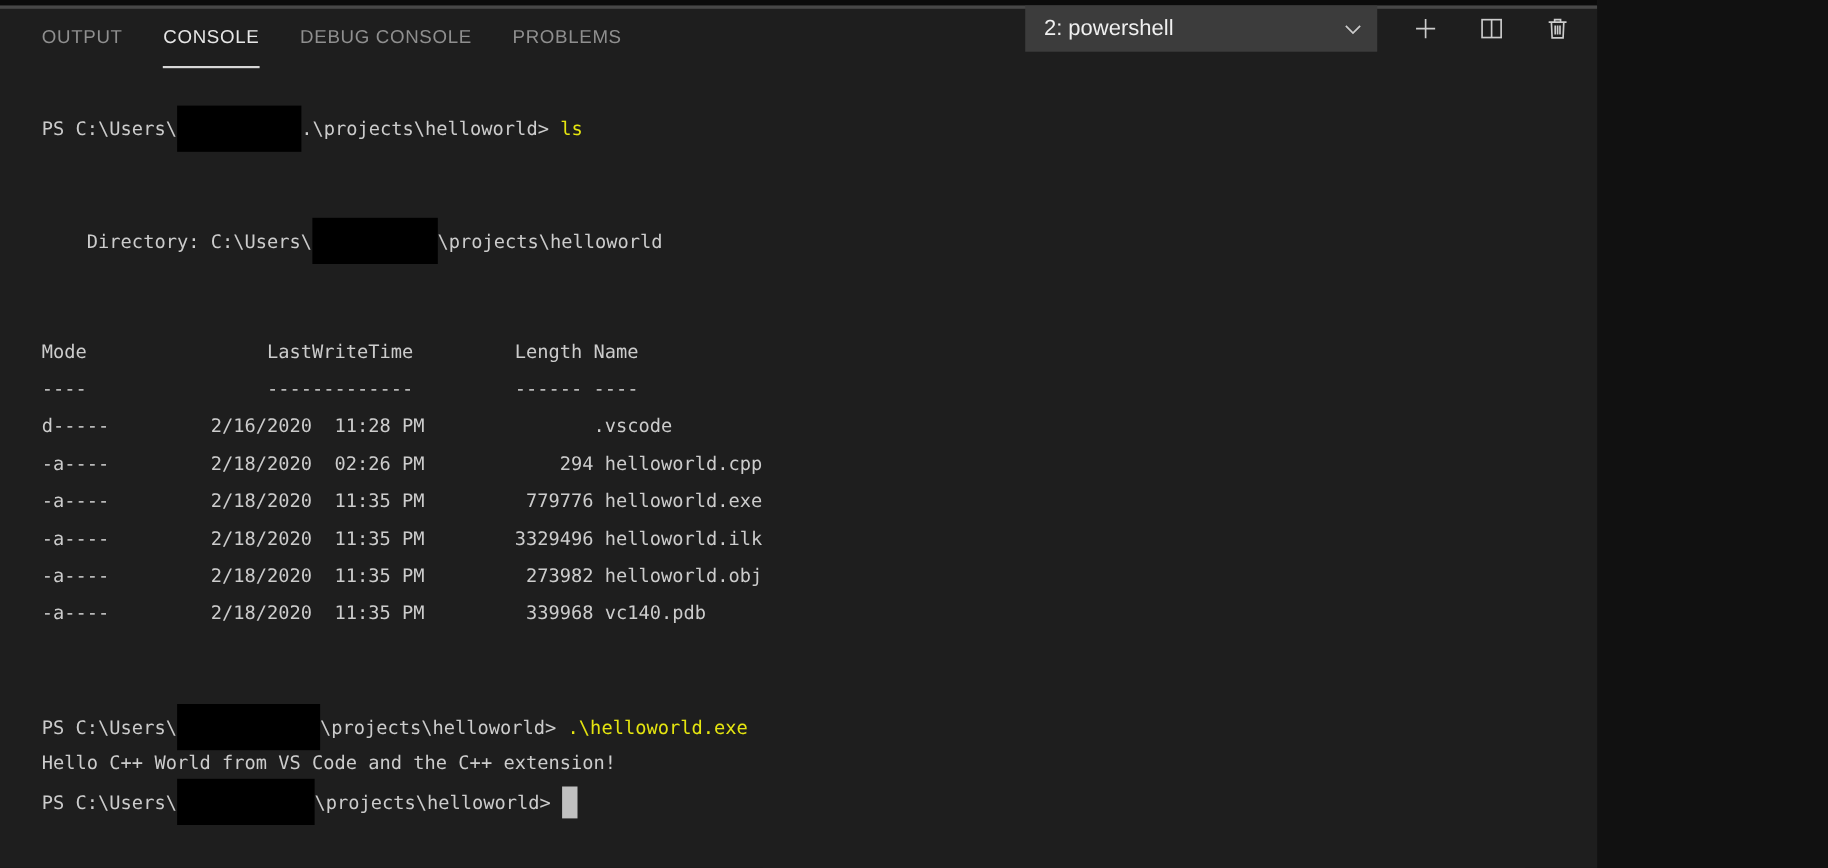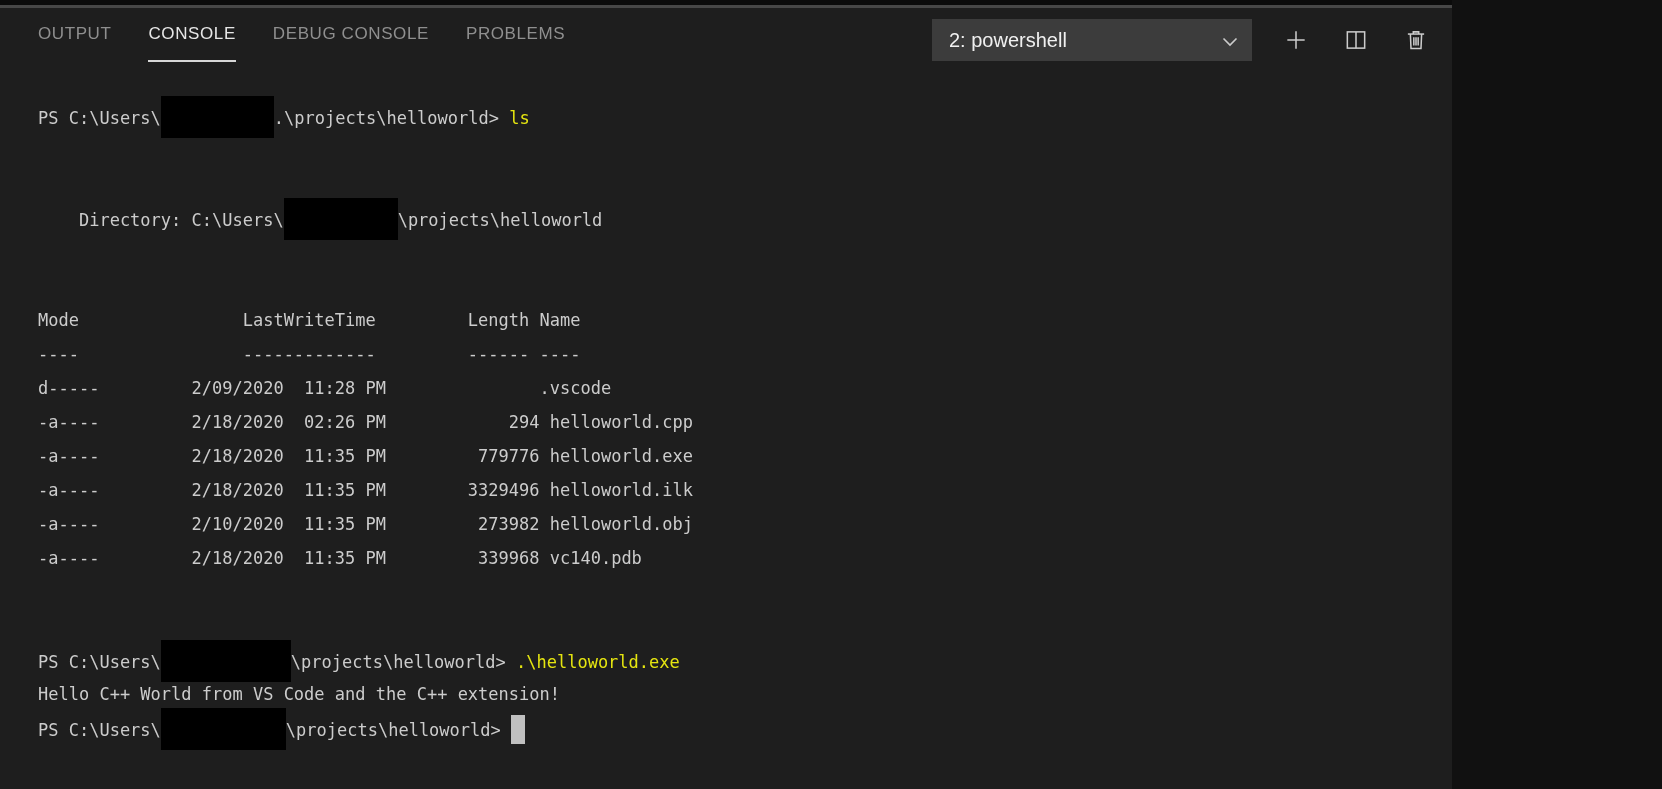--- a/index.html
+++ b/index.html
@@ -12,21 +12,21 @@
   .panel-border { position:absolute; left:0; top:5px; width:100%; height:3px; background:var(--panel_border,#474747); }
 
   
   .tabs { position:absolute; left:38px; top:24px; display:flex; gap:37px; }
   .tab {
     font-size:17px; letter-spacing:0.6px; line-height:20px;
     color:var(--tab_inactive,#8f8f8f); padding-bottom:16px; cursor:default; white-space:nowrap;
   }
   .tab.active { color:var(--tab_active,#e7e7e7); border-bottom:2px solid var(--tab_underline,#d7d7d7); }
 
-  .controls { position:absolute; left:932px; top:19px; display:flex; align-items:center; }
+  .controls { position:absolute; left:932px; top:5px; display:flex; align-items:center; }
   .picker {
     width:320px; height:42px; box-sizing:border-box;
     background:var(--dropdown_bg,#3c3c3c); color:var(--dropdown_fg,#f0f0f0);
     font-size:20px; display:flex; align-items:center; justify-content:space-between;
     padding:0 14px 0 17px; cursor:default;
   }
   .actions { display:flex; gap:32px; margin-left:30px; }
   .icon-btn {
     width:28px; height:28px; display:flex; align-items:center; justify-content:center;
     background:none; border:none; padding:0; color:var(--icon_fg,#cccccc); cursor:default;
@@ -119,25 +119,25 @@
 
   <div class="terminal">
       <div class="tline"><span>PS C:\Users\</span><span class="redact" style="width: 113px;"></span><span>.\projects\helloworld&gt; </span><span class="cmd">ls</span></div>
       <div class="tline"></div>
       <div class="tline"></div>
       <div class="tline"><span>    Directory: C:\Users\</span><span class="redact" style="width: 114px;"></span><span>\projects\helloworld</span></div>
       <div class="tline"></div>
       <div class="tline"></div>
       <div class="tline"><span>Mode                LastWriteTime         Length Name</span></div>
       <div class="tline"><span>----                -------------         ------ ----</span></div>
-      <div class="tline"><span>d-----         2/09/2020  11:28 PM               .vscode</span></div>
+      <div class="tline"><span>d-----         2/16/2020  11:28 PM               .vscode</span></div>
       <div class="tline"><span>-a----         2/18/2020  02:26 PM            294 helloworld.cpp</span></div>
       <div class="tline"><span>-a----         2/18/2020  11:35 PM         779776 helloworld.exe</span></div>
       <div class="tline"><span>-a----         2/18/2020  11:35 PM        3329496 helloworld.ilk</span></div>
-      <div class="tline"><span>-a----         2/10/2020  11:35 PM         273982 helloworld.obj</span></div>
+      <div class="tline"><span>-a----         2/18/2020  11:35 PM         273982 helloworld.obj</span></div>
       <div class="tline"><span>-a----         2/18/2020  11:35 PM         339968 vc140.pdb</span></div>
       <div class="tline"></div>
       <div class="tline"></div>
       <div class="tline"><span>PS C:\Users\</span><span class="redact" style="width: 130px;"></span><span>\projects\helloworld&gt; </span><span class="cmd">.\helloworld.exe</span></div>
       <div class="tline"><span>Hello C++ World from VS Code and the C++ extension!</span></div>
       <div class="tline"><span>PS C:\Users\</span><span class="redact" style="width: 125px;"></span><span>\projects\helloworld&gt; </span><span class="cursor"></span></div>
     </div>
 </div>
 
 </body></html>

